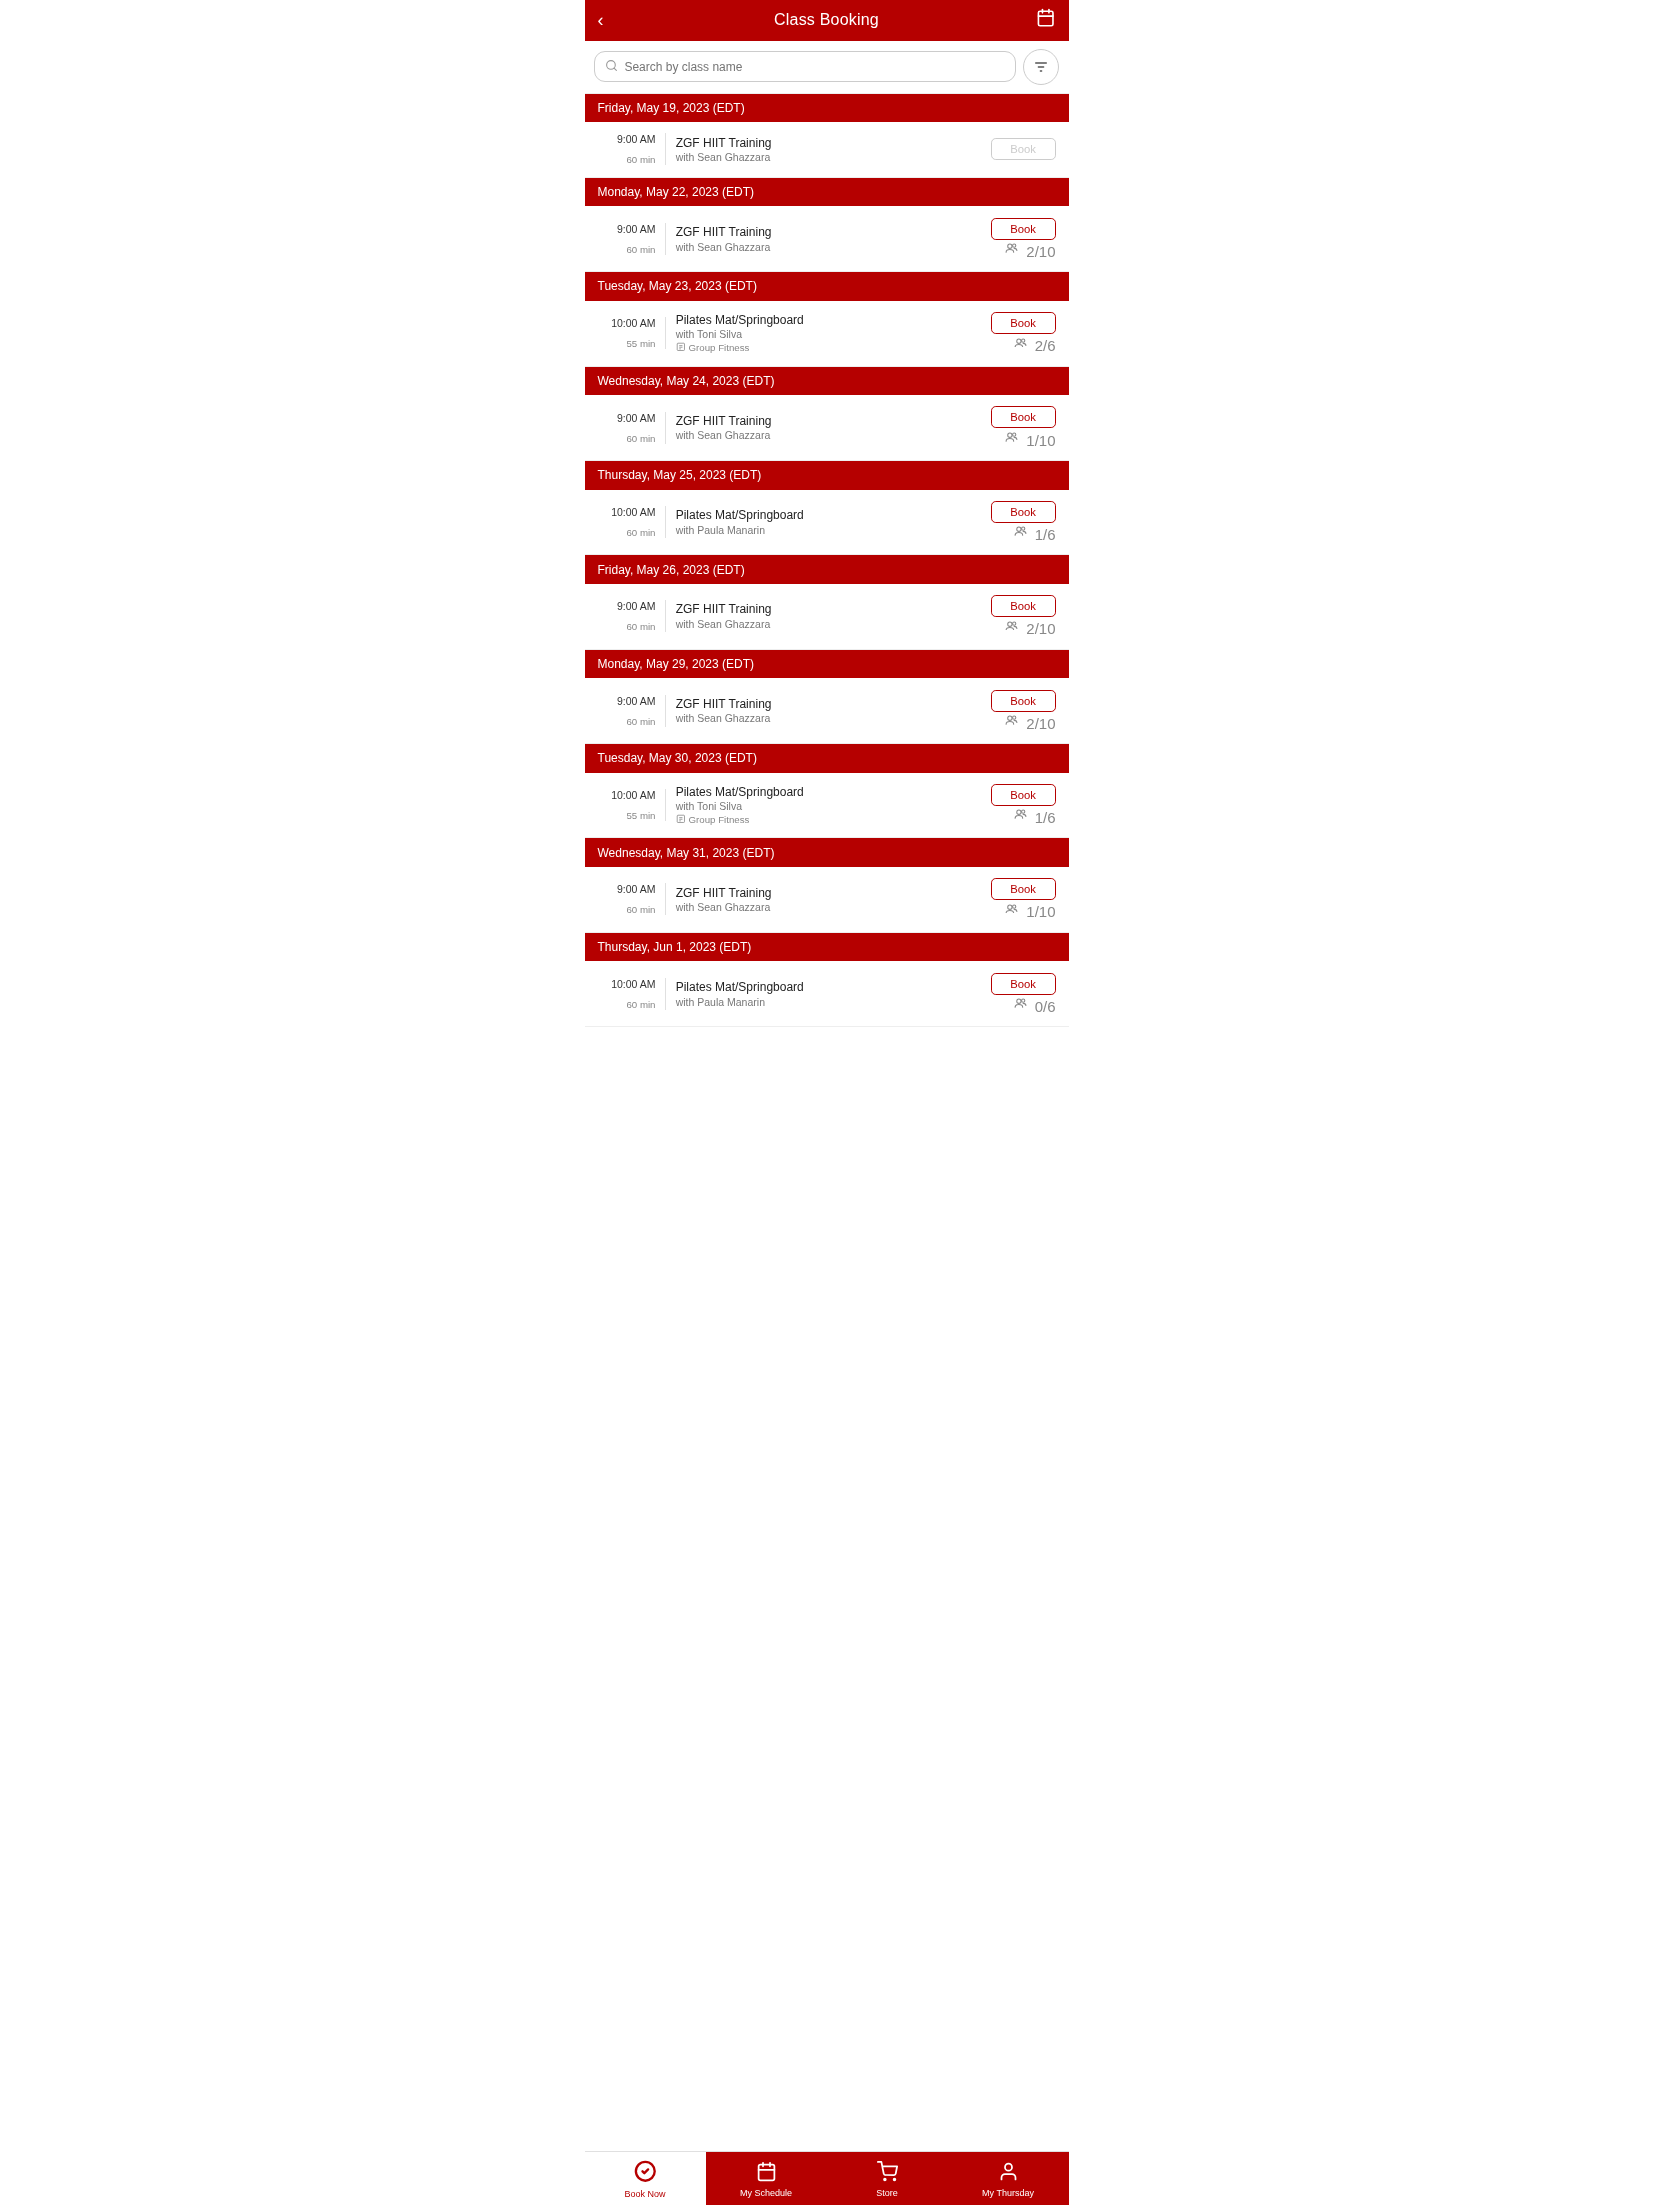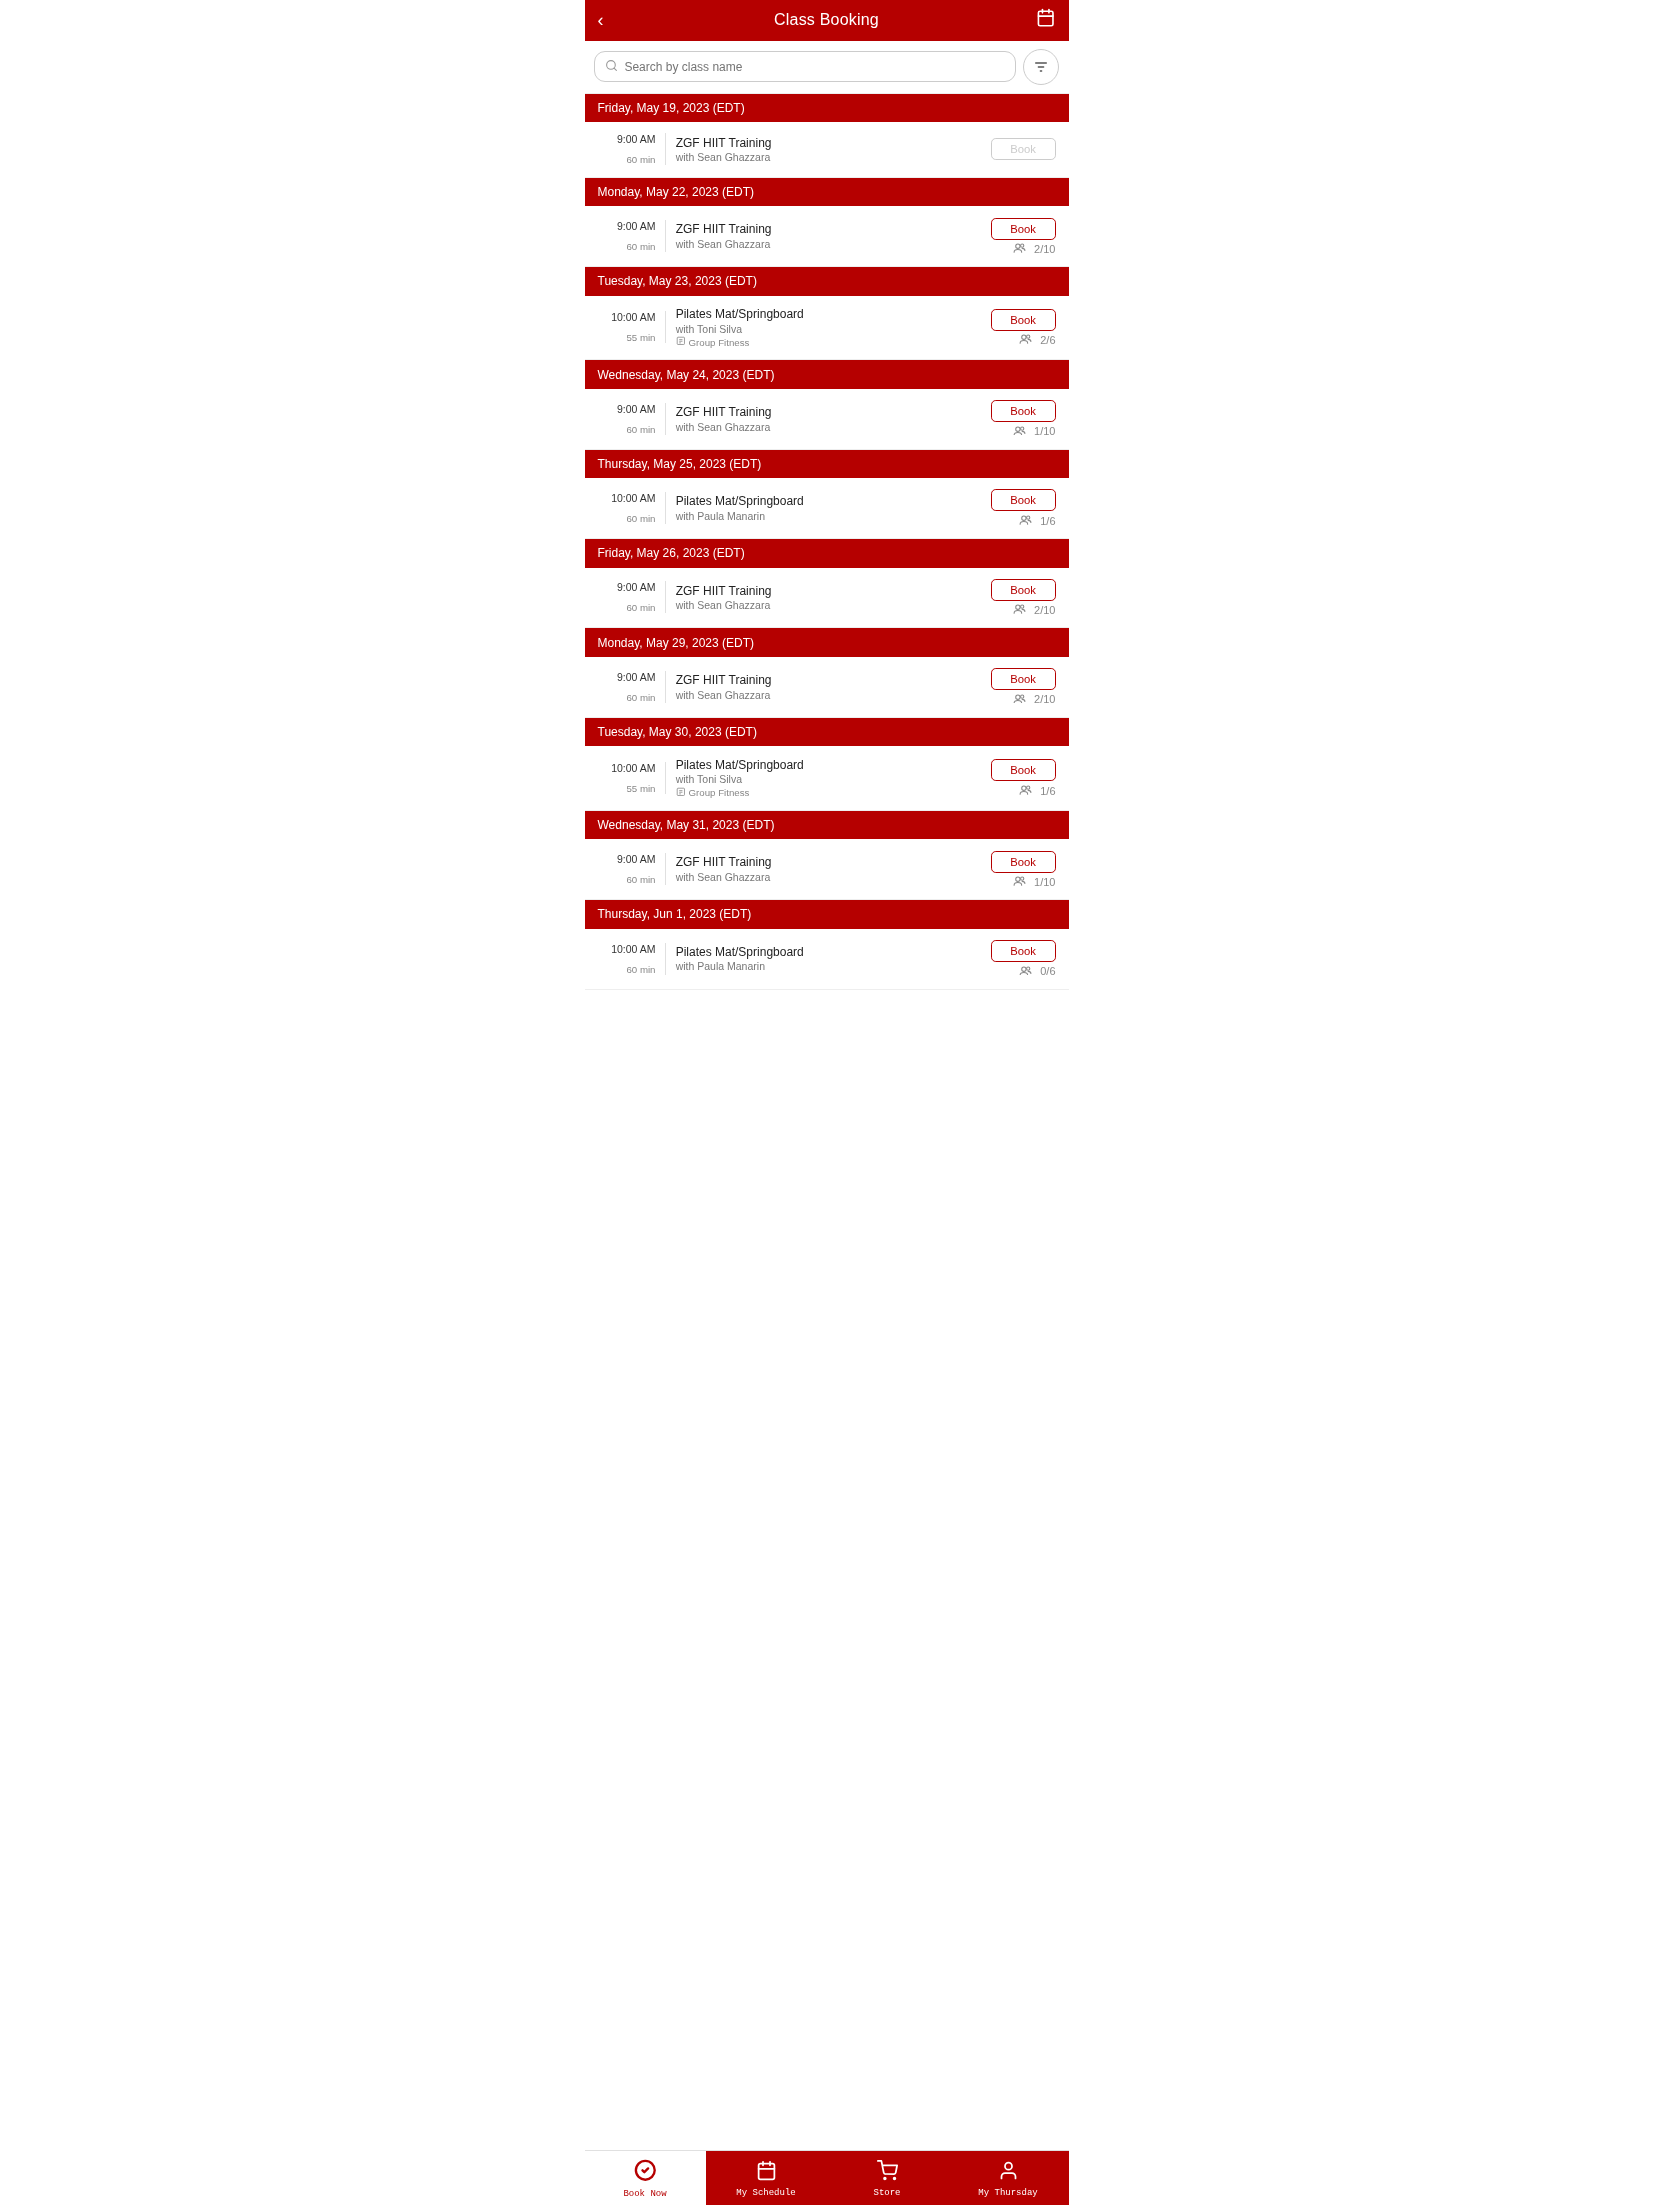--- a/index.html
+++ b/index.html
@@ -174,24 +174,24 @@
       cursor: pointer;
       min-width: 65px;
       text-align: center;
     }
     .book-btn.disabled {
       border-color: #ccc;
       color: #ccc;
       cursor: default;
     }
     .class-capacity {
-      font-size: 11px;
+      font-size: 15px;
       color: #888;
       display: flex;
-      align-items: flex-end;
+      align-items: flex-start;
       gap: 8px;
     }
     .people-icon {
       font-size: 11.3px;
     }
 
     
     .content {
       padding-bottom: 73px;
       overflow-y: auto;
@@ -213,21 +213,20 @@
     }
     .nav-item {
       flex: 1;
       display: flex;
       flex-direction: column;
       align-items: center;
       justify-content: center;
       padding: 8px 3.2px 6.5px;
       cursor: pointer;
       gap: 3.2px;
-      font-family: Liberation Mono, monospace;
     }
     .nav-item.active {
       color: #b50000;
       background: #fff;
     }
     .nav-item:not(.active) {
       color: #444;
       background: #b50000;
     }
     .nav-item:not(.active) .nav-label {

